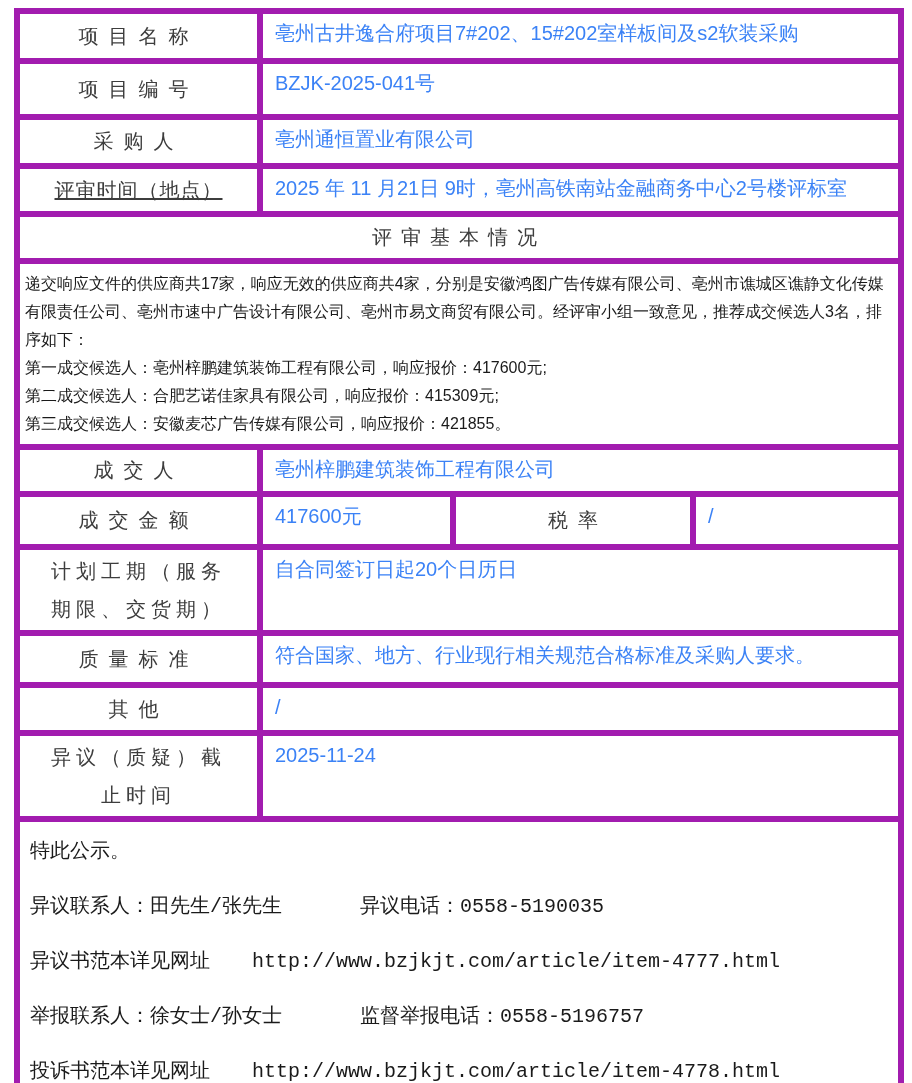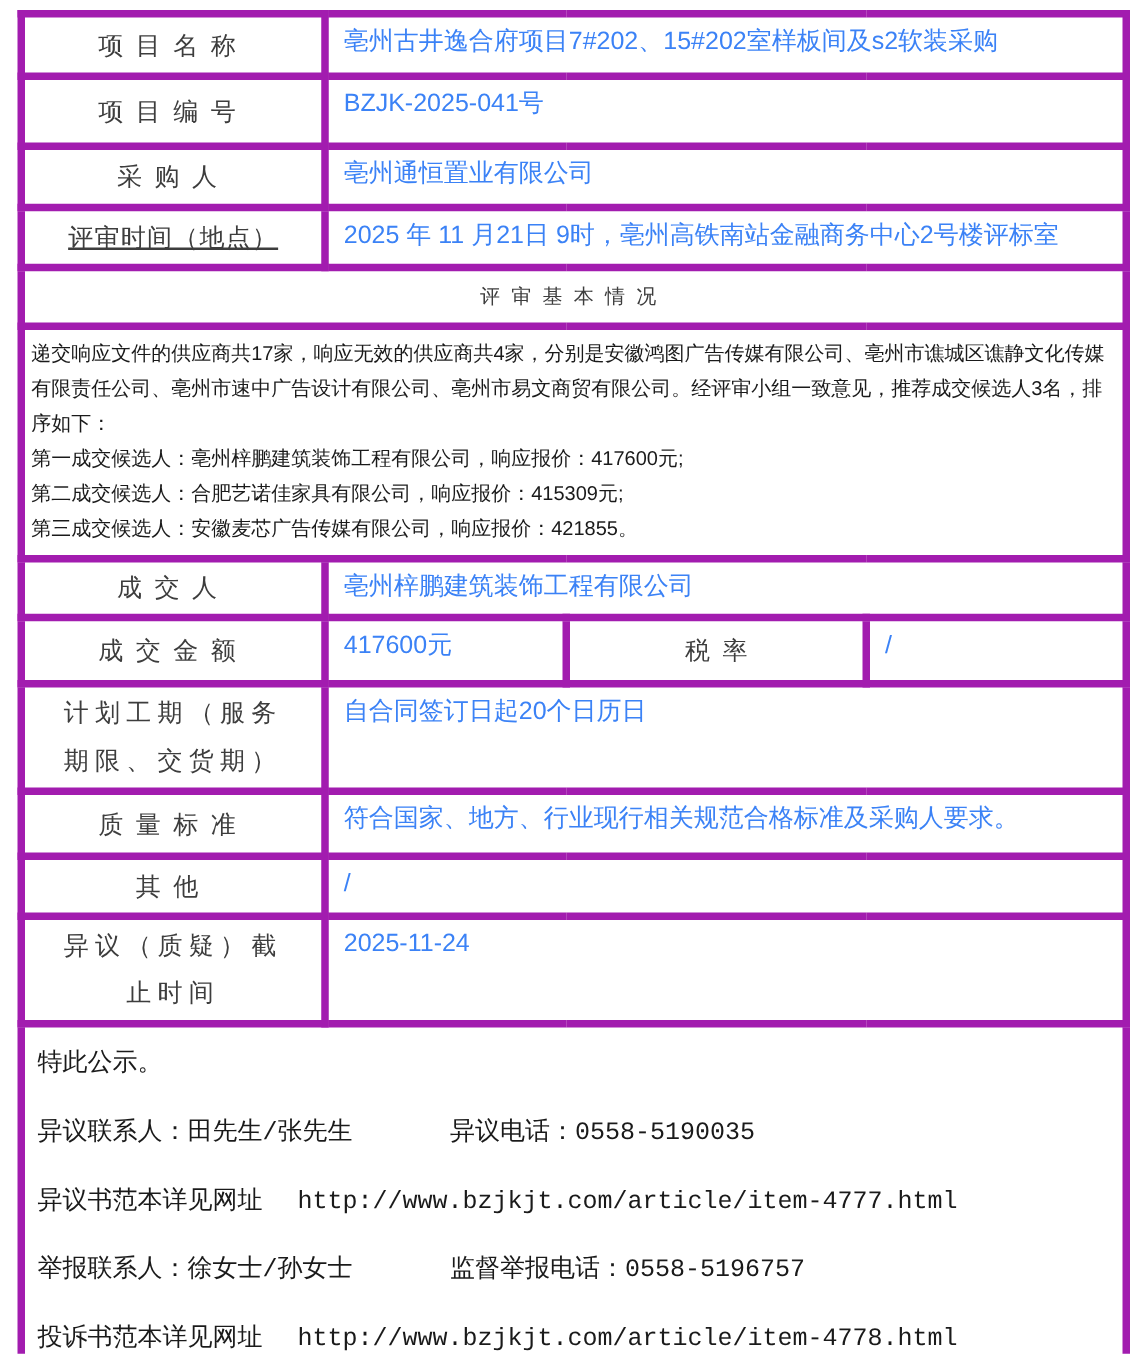--- a/index.html
+++ b/index.html
@@ -49,21 +49,21 @@
     font-size: 20px;
     color: #3b82f6;
     padding: 7px 12px;
     line-height: 24px;
   }
   
   td.section-header-cell {
     vertical-align: middle;
     text-align: center;
     font-family: "Liberation Serif", "DejaVu Serif", serif;
-    font-size: 16px;
+    font-size: 20px;
     color: #3d3d3d;
     letter-spacing: 9px;
   }
   
   td.body-cell {
     padding: 6px 5px;
     font-size: 16px;
     color: #1a1a1a;
     line-height: 28px;
   }
@@ -85,21 +85,21 @@
     font-size: 20px;
     color: #1a1a1a;
   }
   .footer-line {
     line-height: 28px;
     margin-bottom: 27px;
     white-space: nowrap;
   }
   .footer-line:last-child { margin-bottom: 0; }
   .gap-wide  { margin-left: 78px; }
-  .gap-narrow{ margin-left: 28px; }
+  .gap-narrow{ margin-left: 42px; }
 </style>
 </head>
 <body>
 
 <div class="doc">
   <table class="main">
     <colgroup>
       <col style="width:243px">
       <col style="width:193px">
       <col style="width:240px">

